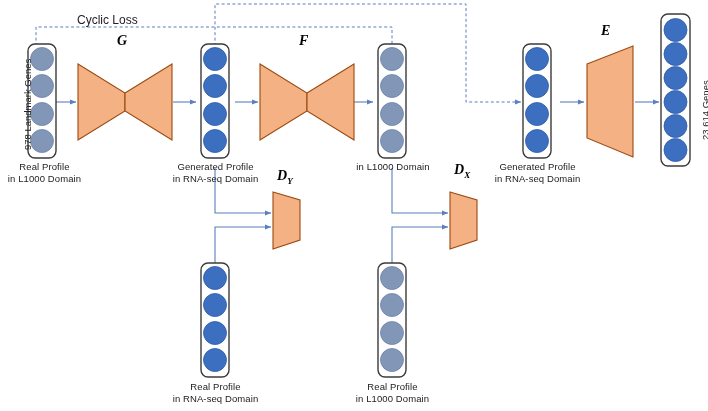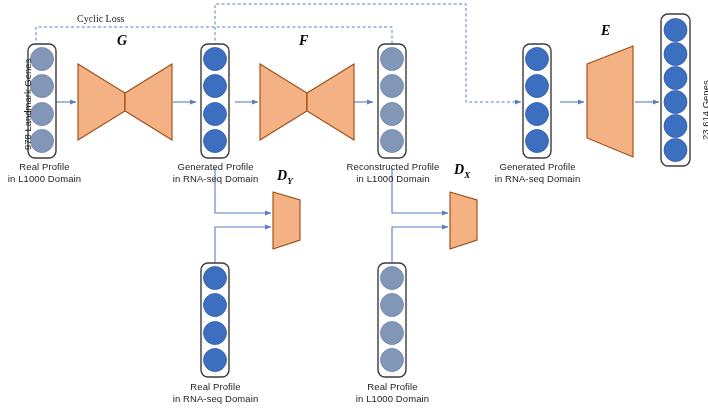--- a/index.html
+++ b/index.html
@@ -35,24 +35,23 @@
   .vlabel{
     position:absolute;
     font-size:9.5px;
     color:#222;
     white-space:nowrap;
     transform-origin:0 0;
     transform:rotate(-90deg);
   }
   .cyclabel{
     position:absolute;
-    font-size:10px;
+    font-size:12px;
     color:#222;
     white-space:nowrap;
-    font-family:Liberation Serif, serif;
   }
 </style>
 </head>
 <body>
 
 <svg id="diagram" viewBox="0 0 708 411" width="708" height="411" xmlns="http://www.w3.org/2000/svg">
 
   <defs>
     <marker id="arw" markerWidth="7" markerHeight="7" refX="6.2" refY="2.6" orient="auto" markerUnits="userSpaceOnUse">
       <path d="M0,0 L6.4,2.6 L0,5.2 z" fill="#5b7fc0"></path>
@@ -189,21 +188,20 @@
   <span>Real Profile</span>
   <span>in L1000 Domain</span>
 </div>
 
 <div class="lbl two" style="left:153px;top:161px;width:125px;">
   <span>Generated Profile</span>
   <span>in RNA-seq Domain</span>
 </div>
 
 <div class="lbl two" style="left:327px;top:161px;width:132px;">
-  <span>Reconstructed Profile</span>
   <span>in L1000 Domain</span>
 </div>
 
 <div class="lbl two" style="left:475px;top:161px;width:125px;">
   <span>Generated Profile</span>
   <span>in RNA-seq Domain</span>
 </div>
 
 <div class="lbl two" style="left:153px;top:381px;width:125px;">
   <span>Real Profile</span>

